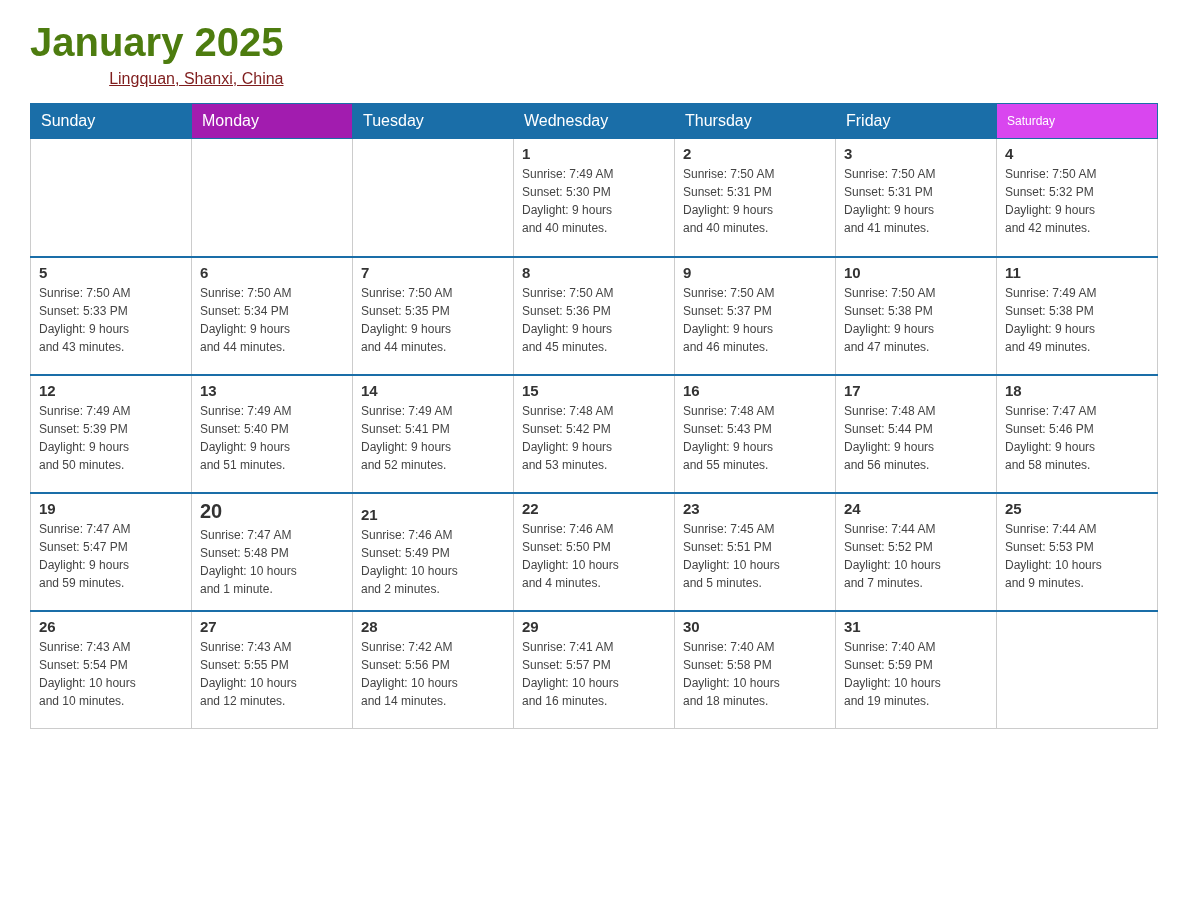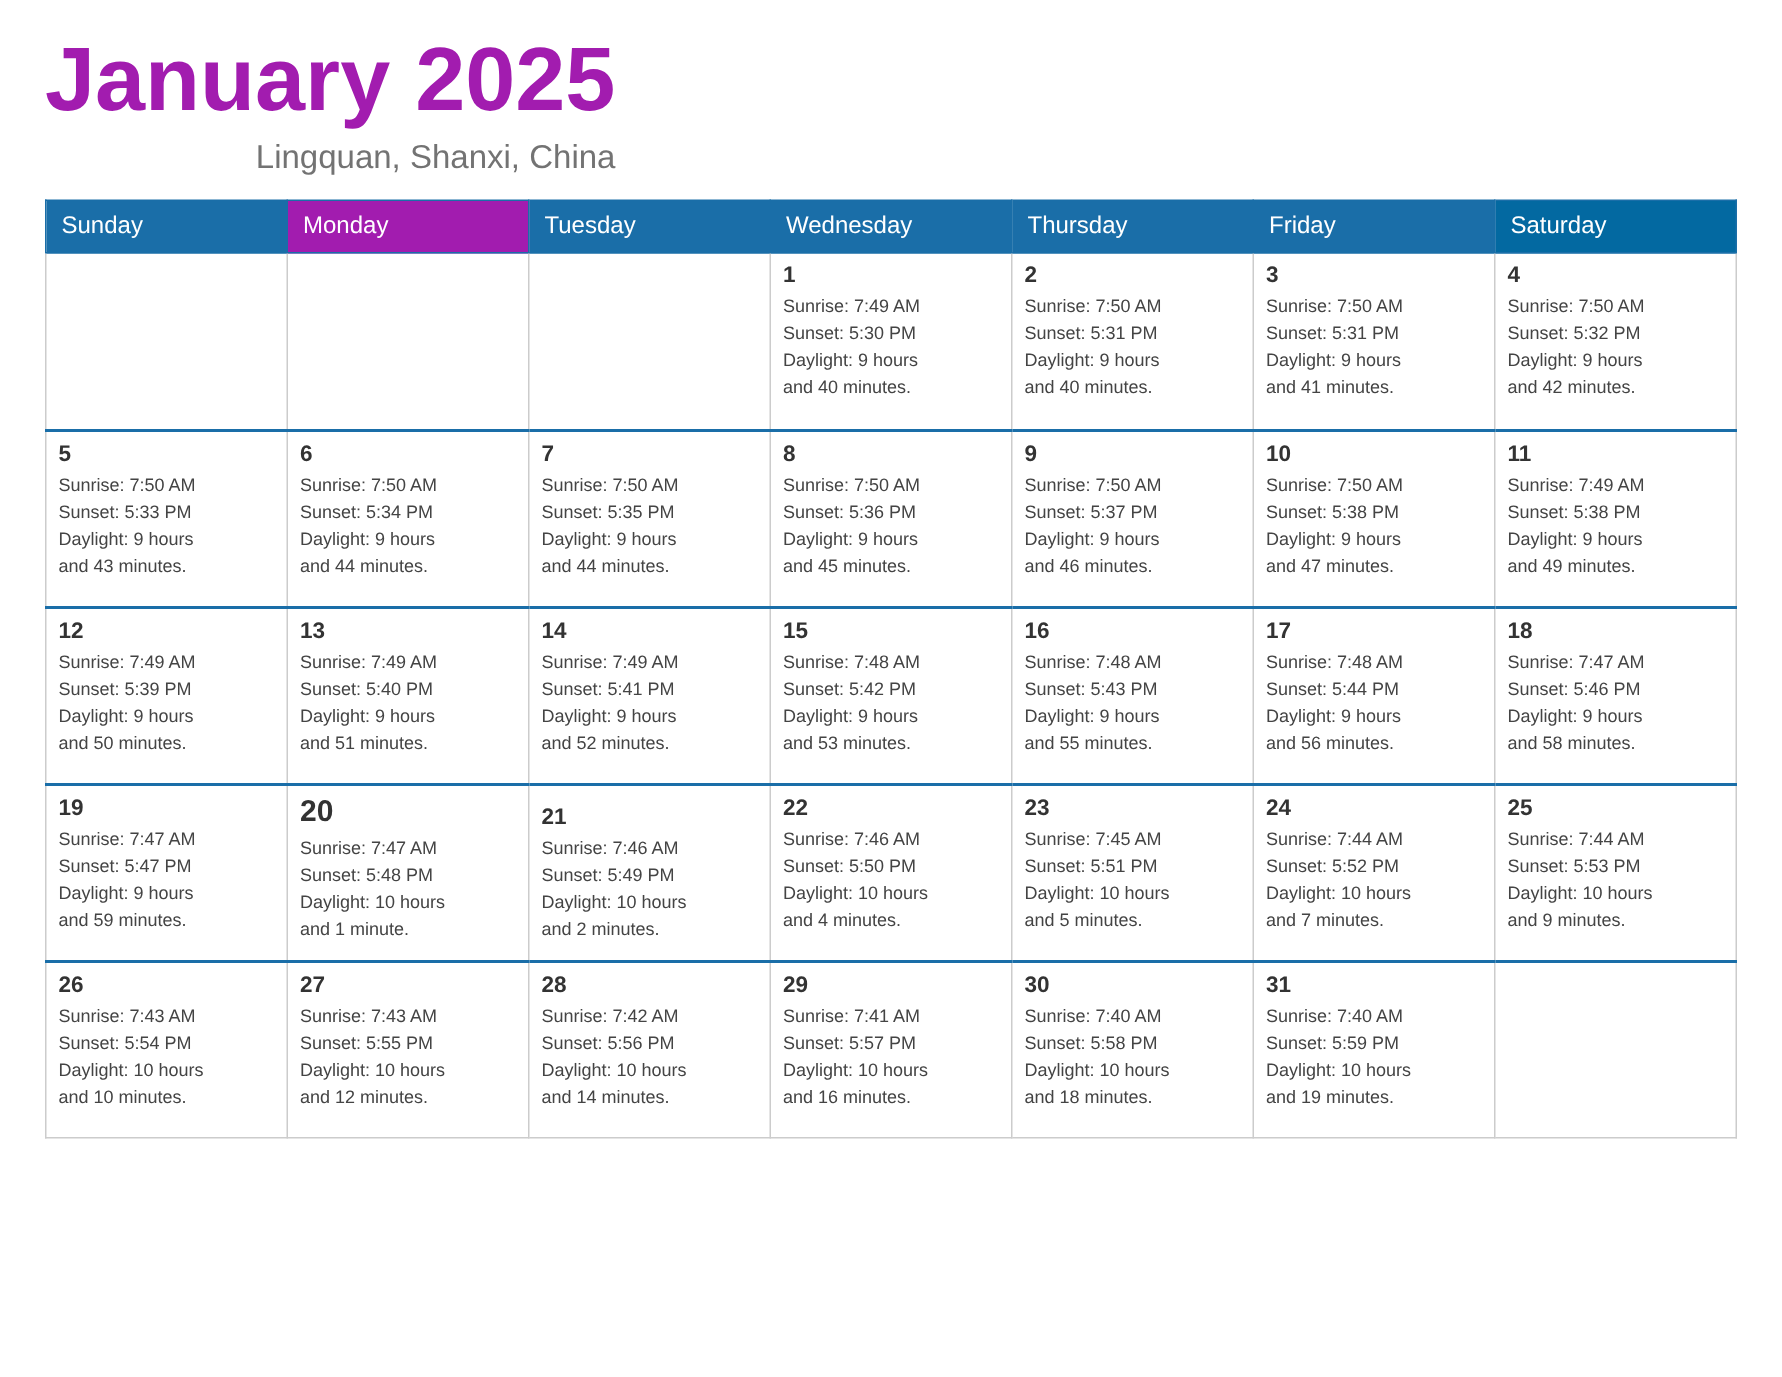--- a/index.html
+++ b/index.html
@@ -9,34 +9,34 @@
       width: 1188px;
       min-height: 918px;
       padding: 20px 30px;
     }
   </style>
 </head>
 <body style="margin: 0px; padding: 0px;">
 <div style="font-family: Arial, sans-serif; background: rgb(255, 255, 255); width: 1188px; min-height: 918px; padding: 20px 30px; box-sizing: border-box;">
     <div style="display: flex; justify-content: space-between; align-items: flex-start; margin-bottom: 15px;">
       <div style="text-align: right;">
-        <div style="font-size: 60px; font-weight: bold; color: #a21caf; line-height: 1.1;">January 2025</div>
-        <div style="font-size: 22px; color: #737373; margin-top: 6px;">Lingquan, Shanxi, China</div>
+        <div style="font-size: 40px; font-weight: bold; color: #4d7c0f; line-height: 1.1;">January 2025</div>
+        <div style="font-size: 16px; color: #7f1d1d; margin-top: 6px; text-decoration: underline;">Lingquan, Shanxi, China</div>
       </div>
     </div>
     <table style="width: 100%; border-collapse: collapse;">
       <thead>
         <tr>
           <th style="background-color: rgb(26, 110, 168); color: rgb(255, 255, 255); font-size: 16px; font-weight: normal; padding: 8px 10px; text-align: left; border: 1px solid rgb(26, 110, 168);">Sunday</th>
           <th style="background-color: #a21caf; color: rgb(255, 255, 255); font-size: 16px; font-weight: normal; padding: 8px 10px; text-align: left; border: 1px solid rgb(26, 110, 168);">Monday</th>
           <th style="background-color: rgb(26, 110, 168); color: rgb(255, 255, 255); font-size: 16px; font-weight: normal; padding: 8px 10px; text-align: left; border: 1px solid rgb(26, 110, 168);">Tuesday</th>
           <th style="background-color: rgb(26, 110, 168); color: rgb(255, 255, 255); font-size: 16px; font-weight: normal; padding: 8px 10px; text-align: left; border: 1px solid rgb(26, 110, 168);">Wednesday</th>
           <th style="background-color: rgb(26, 110, 168); color: rgb(255, 255, 255); font-size: 16px; font-weight: normal; padding: 8px 10px; text-align: left; border: 1px solid rgb(26, 110, 168);">Thursday</th>
           <th style="background-color: rgb(26, 110, 168); color: rgb(255, 255, 255); font-size: 16px; font-weight: normal; padding: 8px 10px; text-align: left; border: 1px solid rgb(26, 110, 168);">Friday</th>
-          <th style="background-color: #0369a1; color: rgb(255, 255, 255); font-size: 16px; font-weight: normal; padding: 8px 10px; text-align: left; border: 1px solid rgb(26, 110, 168);">Saturday</th>
+          <th style="background-color: #d946ef; color: rgb(255, 255, 255); font-size: 12px; font-weight: normal; padding: 8px 10px; text-align: left; border: 1px solid rgb(26, 110, 168);">Saturday</th>
         </tr>
       </thead>
       <tbody>
         <tr>
           <td style="border: 1px solid rgb(204, 204, 204); vertical-align: top; padding: 6px 8px; width: 14.28%; height: 118px;"></td>
           <td style="border: 1px solid rgb(204, 204, 204); vertical-align: top; padding: 6px 8px; width: 14.28%; height: 118px;"></td>
           <td style="border: 1px solid rgb(204, 204, 204); vertical-align: top; padding: 6px 8px; width: 14.28%; height: 118px;"></td>
           <td style="border: 1px solid rgb(204, 204, 204); vertical-align: top; padding: 6px 8px; width: 14.28%; height: 118px;">
             <span style="font-size: 15px; font-weight: bold; color: rgb(51, 51, 51); display: block; margin-bottom: 3px;">1</span>
             <div style="font-size: 12px; color: rgb(68, 68, 68); line-height: 1.5; white-space: pre-line;">Sunrise: 7:49 AM

